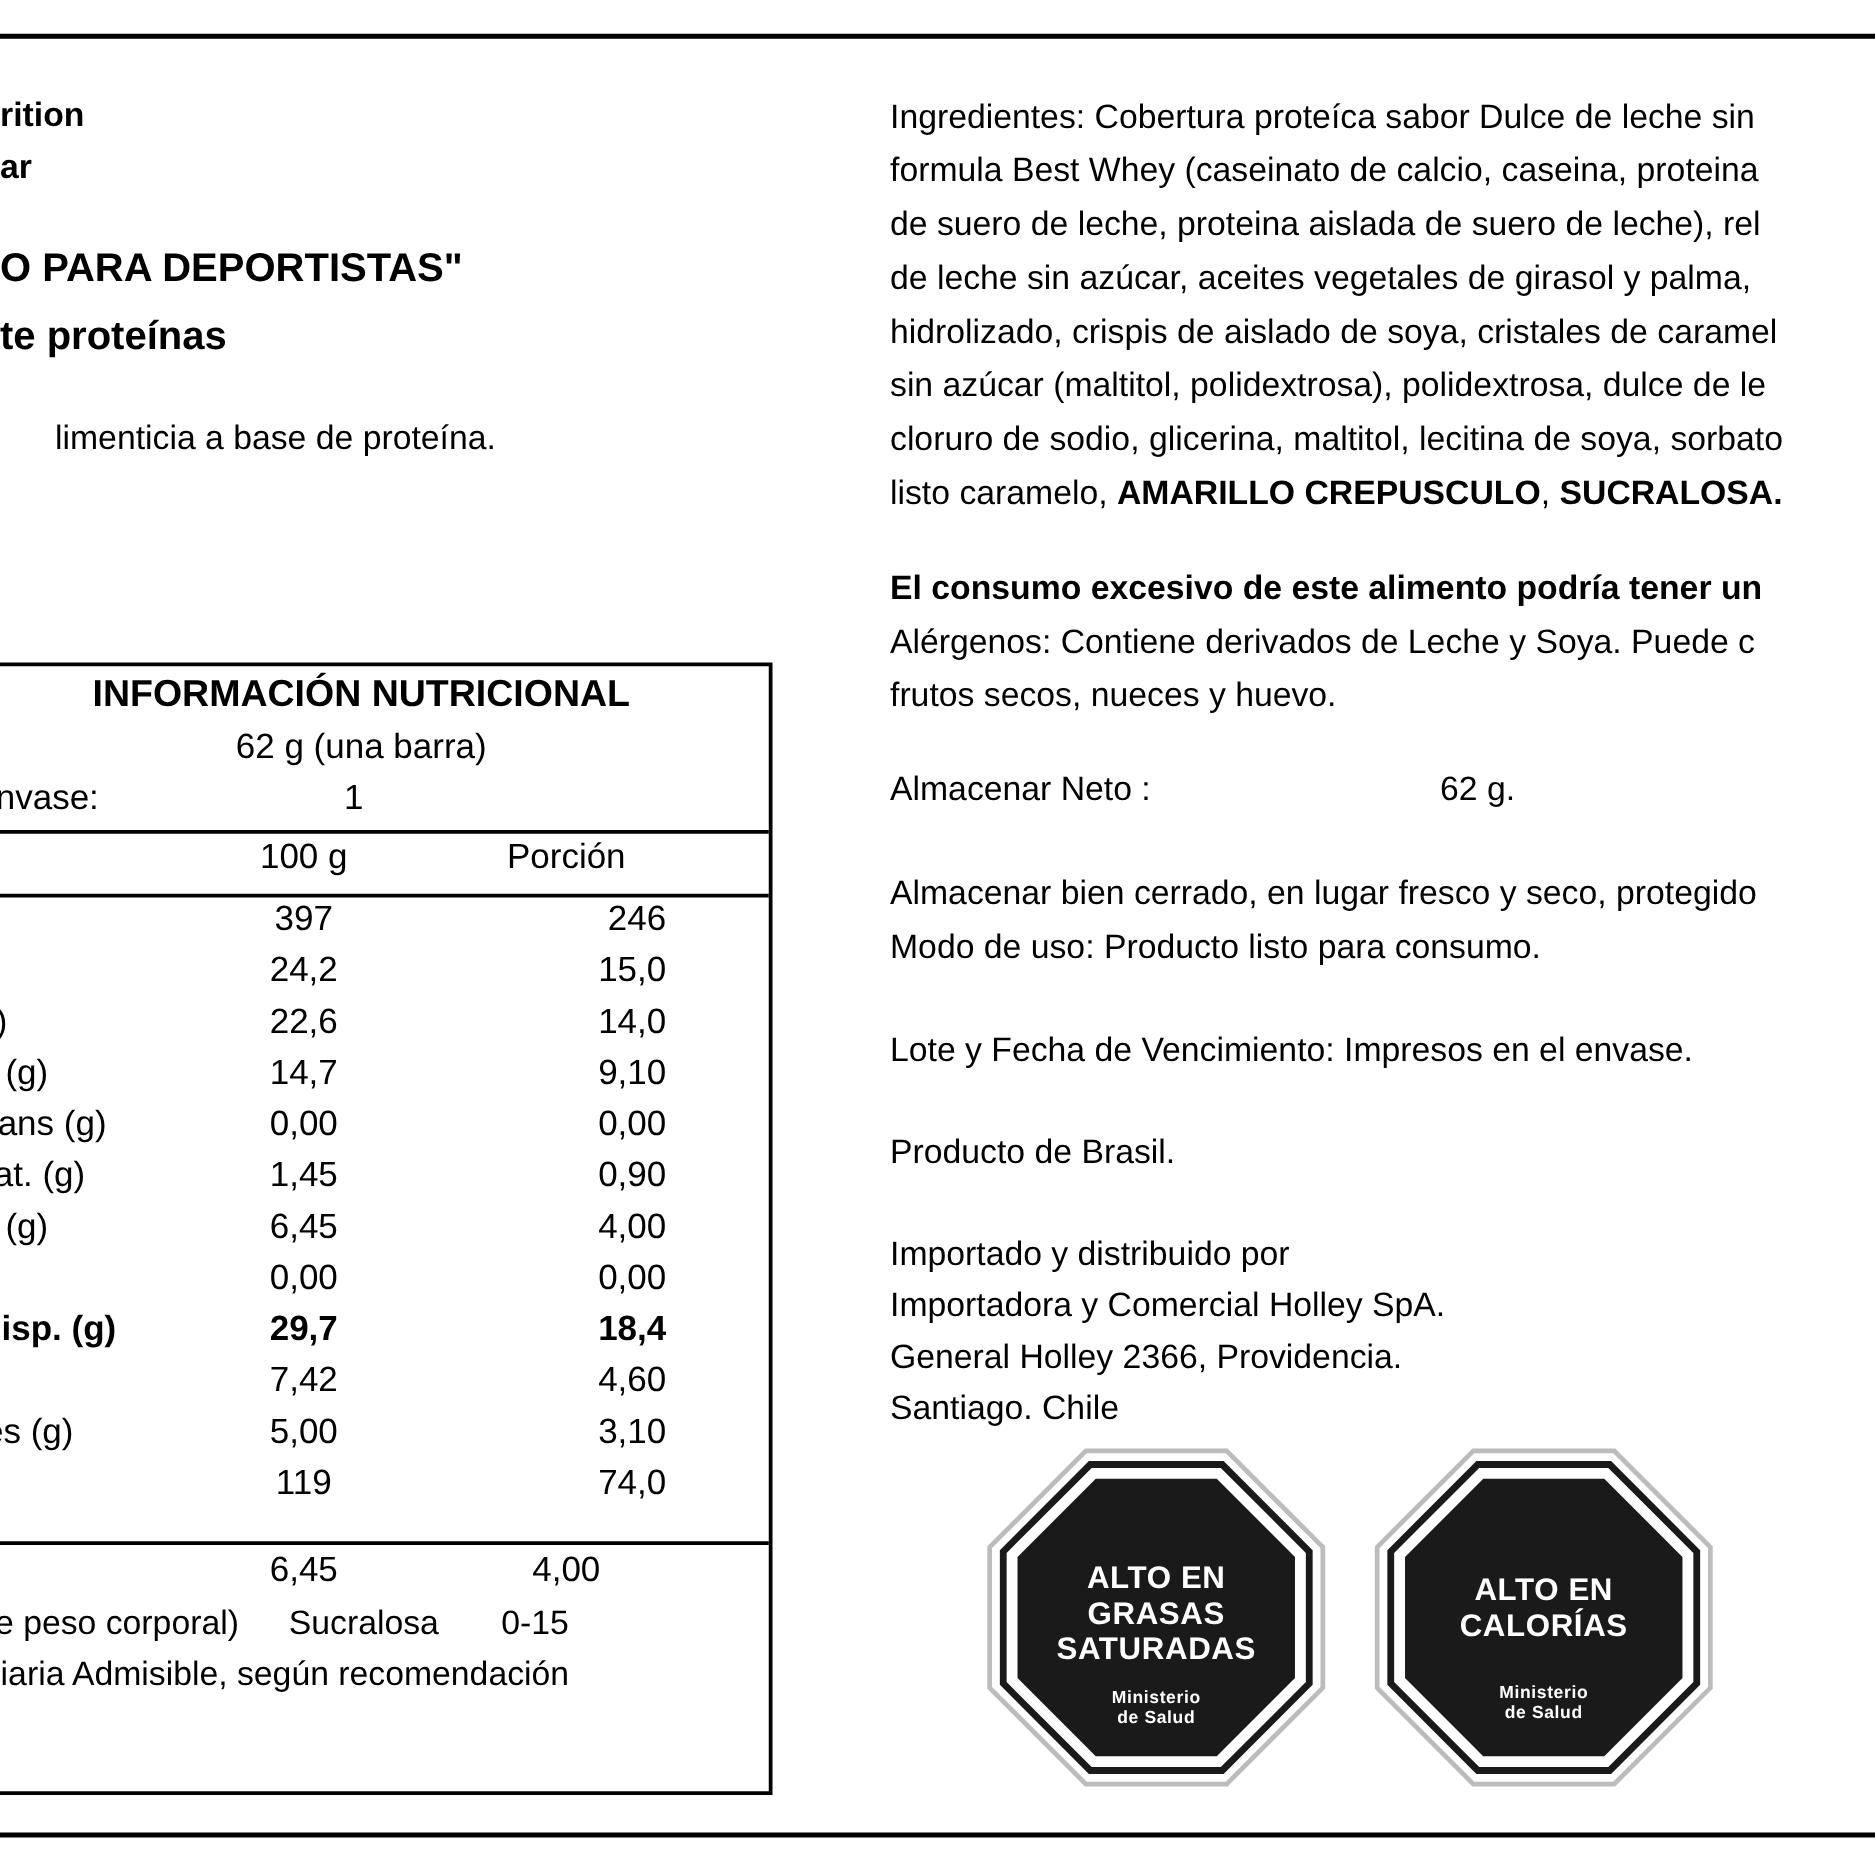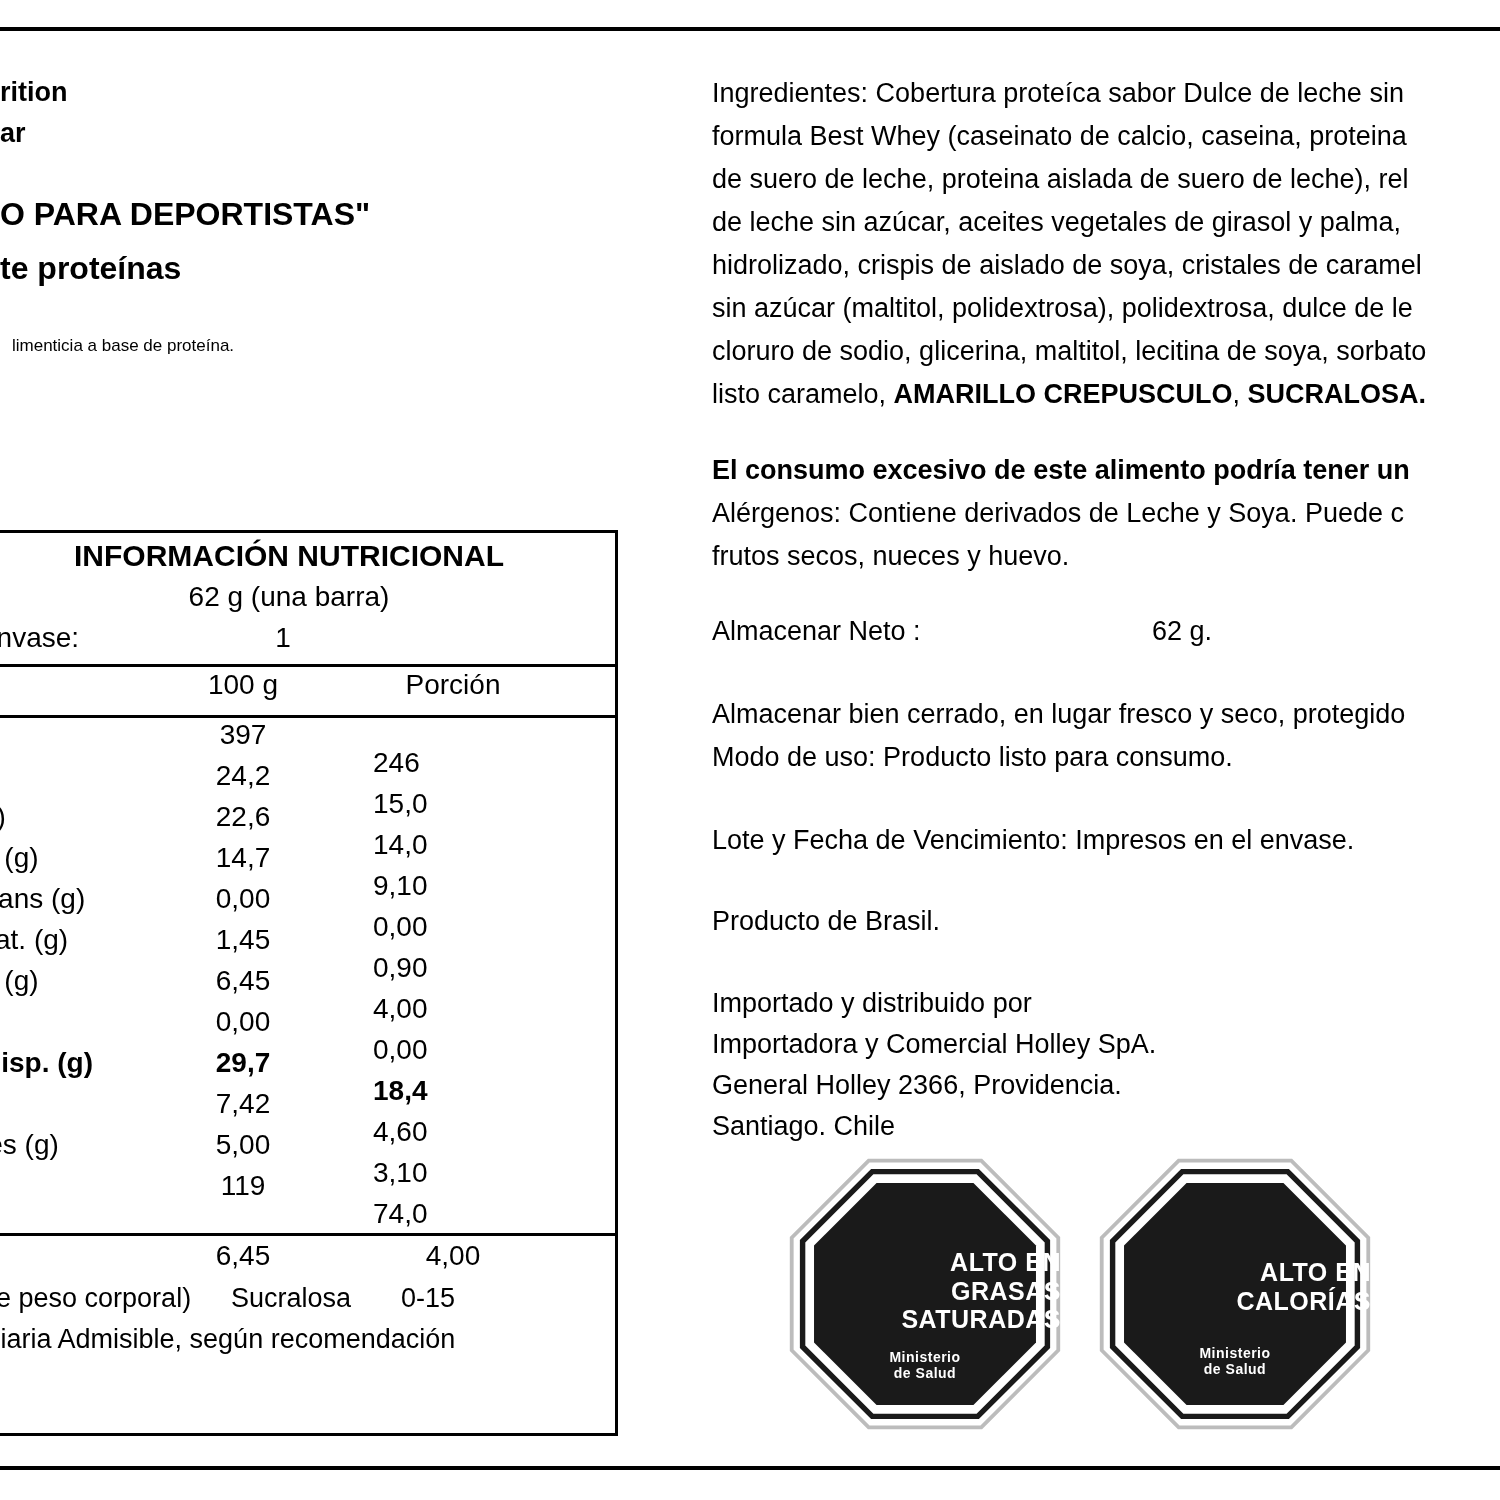--- a/index.html
+++ b/index.html
@@ -30,22 +30,22 @@
 
   .left-title {
     position:absolute; left:0; width:700px;
     font-weight:bold; font-size:32px; line-height:1.0;
     white-space:nowrap;
   }
   #lt1 { top:198px; }
   #lt2 { top:252px; }
 
   .left-desc {
-    position:absolute; left:12px; width:700px;
-    font-size:17px; line-height:1.0; white-space:nowrap;
+    position:absolute; left:0; width:700px;
+    font-size:27px; line-height:1.0; white-space:nowrap;padding-left:44px;
   }
   #ld1 { top:337px; }
   #ld2 { top:378px; }
 
   
   #nutri-table {
     position:absolute;
     left:-40px; top:530px;
     width:658px; height:906px;
     border:3px solid #000;
@@ -81,21 +81,21 @@
   }
   .nt-colhead .c100 { position:absolute; left:200px; width:160px; text-align:center; }
   .nt-colhead .cpor { position:absolute; left:410px; width:160px; text-align:center; }
 
   .nt-rows { position:absolute; left:0; top:186px; width:100%; }
   .nt-row {
     position:relative; height:41px; font-size:28px; white-space:nowrap;
   }
   .nt-row .rl { position:absolute; left:18px; top:0; }
   .nt-row .r1 { position:absolute; left:200px; top:0; width:160px; text-align:center; }
-  .nt-row .r2 { position:absolute; left:410px; top:0; width:160px; text-align:left;margin-top:28px; }
+  .nt-row .r2 { position:absolute; left:410px; top:0; width:160px; text-align:right; }
   .nt-row.bold .rl, .nt-row.bold .r1, .nt-row.bold .r2 { font-weight:bold; }
 
   .nt-foot { position:absolute; left:0; top:707px; width:100%; }
   .nt-foot .frow { position:relative; height:41px; font-size:28px; white-space:nowrap; }
   .nt-foot .f1 { position:absolute; left:200px; top:0; width:160px; text-align:center; }
   .nt-foot .f2 { position:absolute; left:410px; top:0; width:160px; text-align:center; }
   .nt-note {
     position:absolute; left:18px; width:660px;
     font-size:27px; white-space:nowrap;
   }
@@ -136,21 +136,21 @@
   
   .stamp { position:absolute; width:272px; height:272px; top:1158px; }
   #stamp-0 { left:789px; }
   #stamp-1 { left:1099px; }
   .stamp svg { display:block; width:100%; height:100%; }
   .stamp .st-txt {
     position:absolute; left:0; width:100%;
     text-align:center; color:#fff; font-weight:bold;
     letter-spacing:0.5px;
   }
-  .stamp .st-main { font-size:25px; line-height:1.14;text-align:right; }
+  .stamp .st-main { font-size:25px; line-height:1.14; }
   .stamp .st-min  { font-size:14px; line-height:1.12; }
   #stamp-0 .st-main { top:90px; }
   #stamp-0 .st-min  { top:192px; }
   #stamp-1 .st-main { top:100px; }
   #stamp-1 .st-min  { top:188px; }
 </style>
 </head>
 <body>
 
 <div id="page">

